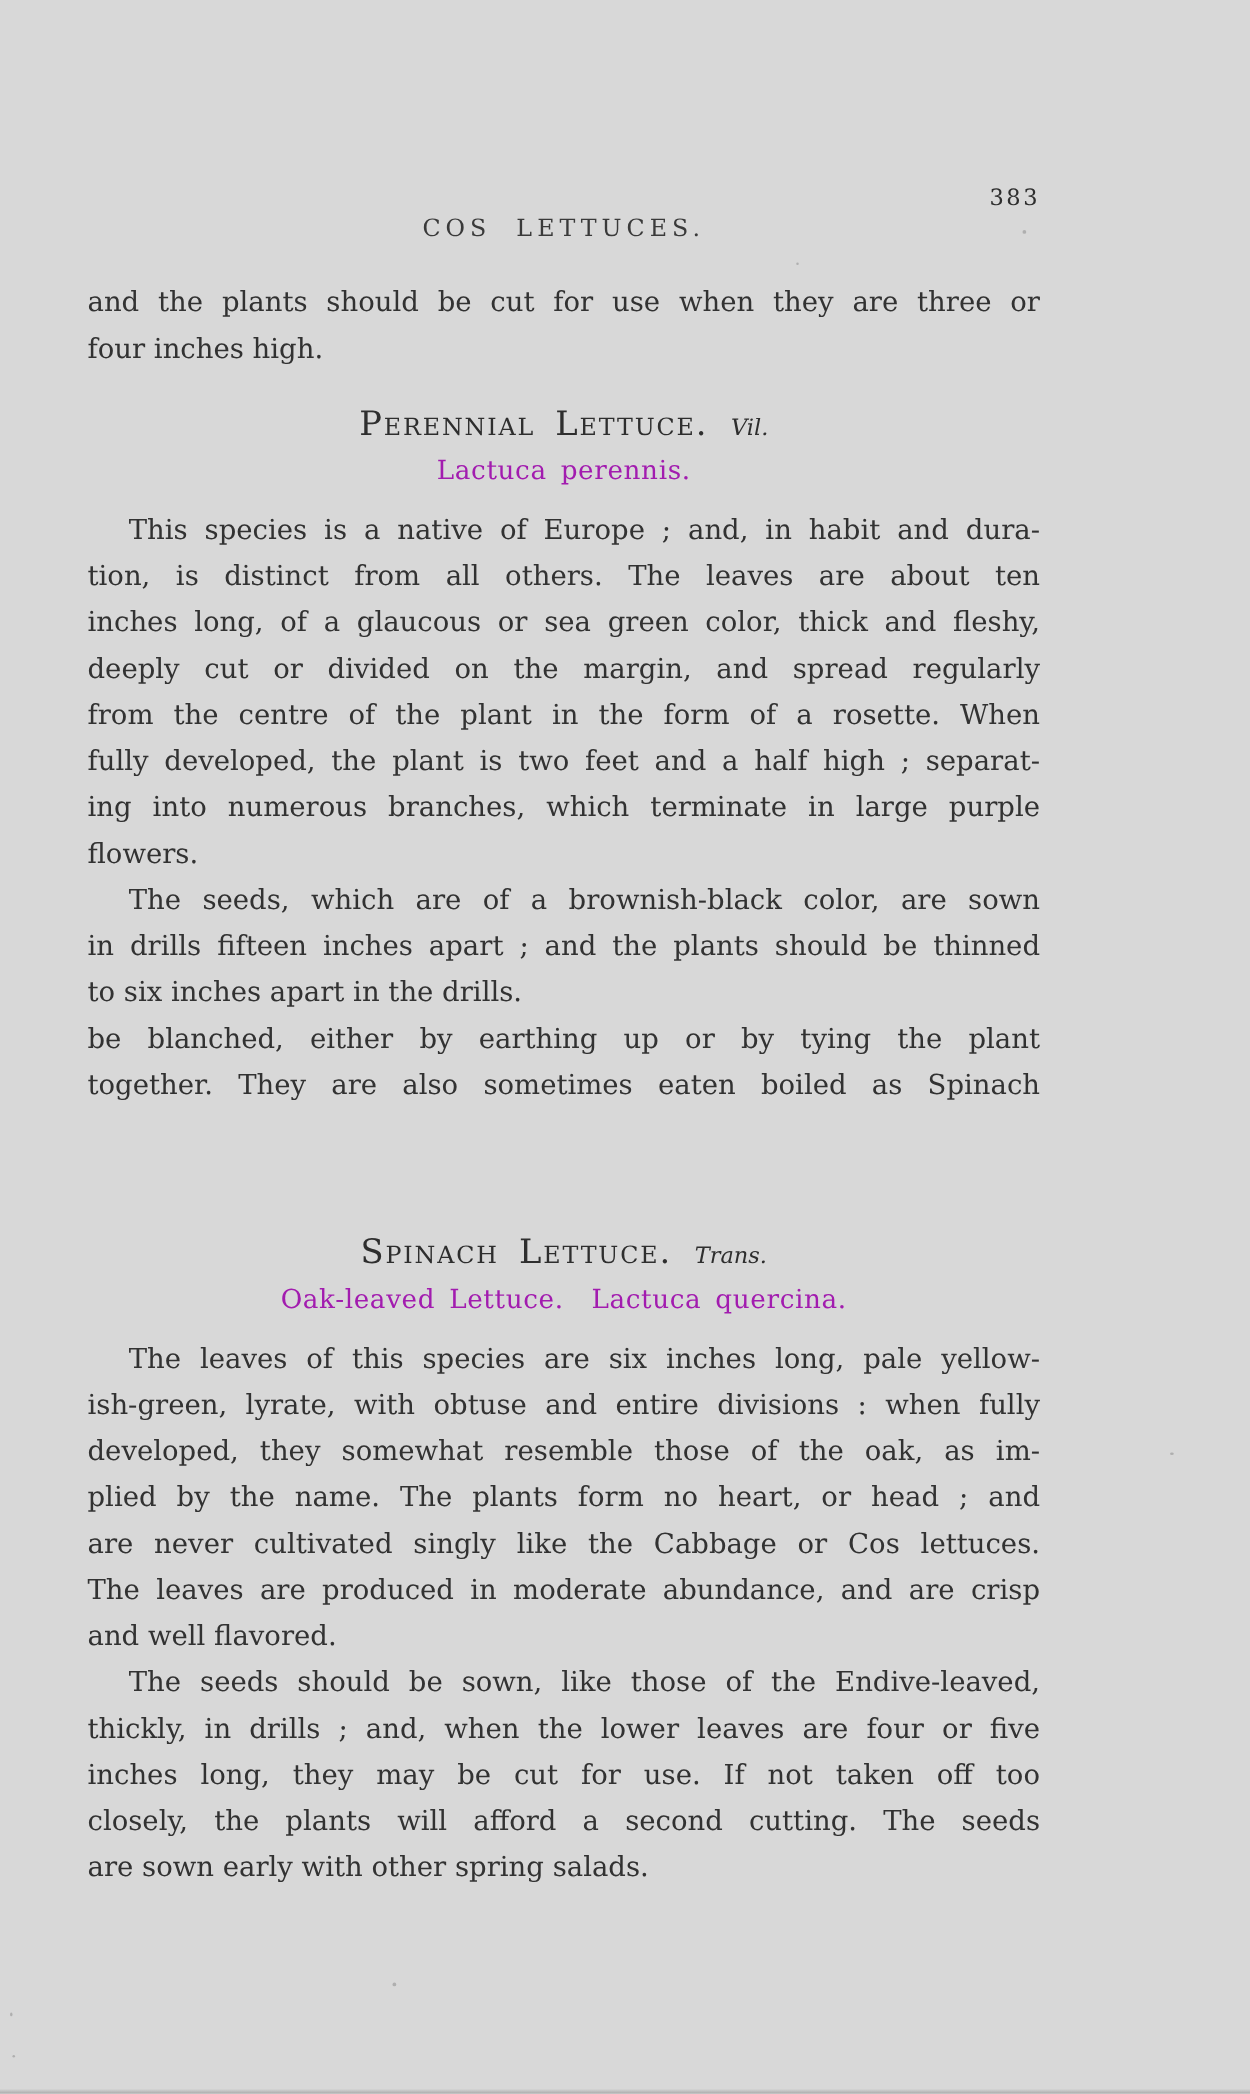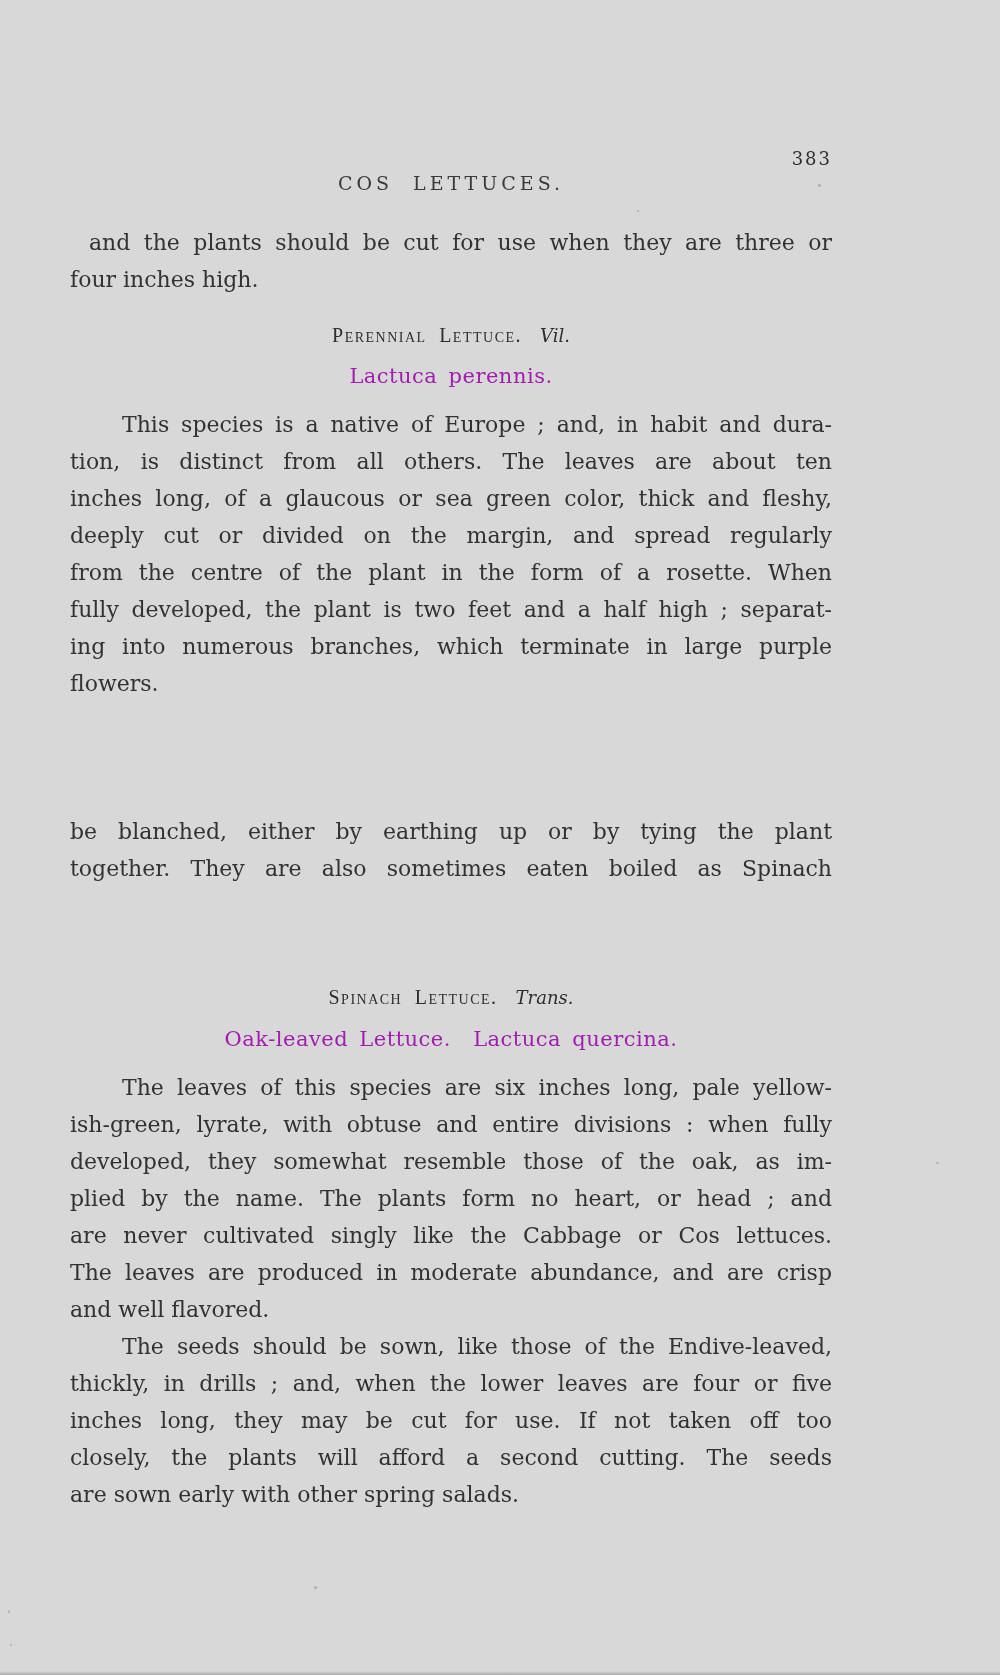--- a/index.html
+++ b/index.html
@@ -25,28 +25,28 @@
     position:absolute; top:148px; right:0;
     font-size:18px; letter-spacing:2px; color:#2e2e2e;
   }
   .para { position:absolute; left:0; width:100%; }
   .para .line {
     font-size:22px; line-height:37px;
     text-align:justify; text-align-last:justify;
     white-space:normal;
   }
   .para .line.last { text-align-last:left; }
-  .para .line.first { text-indent:33px;margin-left:19px; }
+  .para .line.first { text-indent:33px; }
   .para.noindent .line.first { text-indent:0; }
   .heading {
     position:absolute; left:0; width:100%; text-align:center;
     color:#2e2e2e;
   }
   .heading .sc {
-    font-variant:small-caps; font-size:20px; letter-spacing:1.5px; word-spacing:6px;font-family:Liberation Serif, serif;
+    font-variant:small-caps; font-size:27px; letter-spacing:1.5px; word-spacing:6px;
   }
   .heading .auth {
     font-style:italic; font-size:18px; margin-left:18px;
   }
   .subheading {
     position:absolute; left:0; width:100%; text-align:center;
     font-size:21px; letter-spacing:0.5px; word-spacing:4px; color:#a21caf;
   }
   .speck {
     position:absolute; border-radius:50%;
@@ -81,20 +81,25 @@
     <div class="para" style="top:406px">
         <div class="line first">This species is a native of Europe ; and, in habit and dura-</div>
         <div class="line">tion, is distinct from all others.  The leaves are about ten</div>
         <div class="line">inches long, of a glaucous or sea green color, thick and fleshy,</div>
         <div class="line">deeply cut or divided on the margin, and spread regularly</div>
         <div class="line">from the centre of the plant in the form of a rosette.  When</div>
         <div class="line">fully developed, the plant is two feet and a half high ; separat-</div>
         <div class="line">ing into numerous branches, which terminate in large purple</div>
         <div class="line last">flowers.</div>
       </div>
+    <div class="para" style="top:702px">
+        <div class="line first">The seeds, which are of a brownish-black color, are sown</div>
+        <div class="line">in drills fifteen inches apart ; and the plants should be thinned</div>
+        <div class="line last">to six inches apart in the drills.</div>
+      </div>
     <div class="para" style="top:813px">
         <div class="line">be blanched, either by earthing up or by tying the plant</div>
         <div class="line">together.  They are also sometimes eaten boiled as Spinach</div>
       </div>
 
     <div class="heading" style="top:986px">
       <span class="sc">Spinach Lettuce.</span><span class="auth">Trans.</span>
     </div>
     <div class="subheading" style="top:1027px">Oak-leaved Lettuce.  Lactuca quercina.</div>
 

